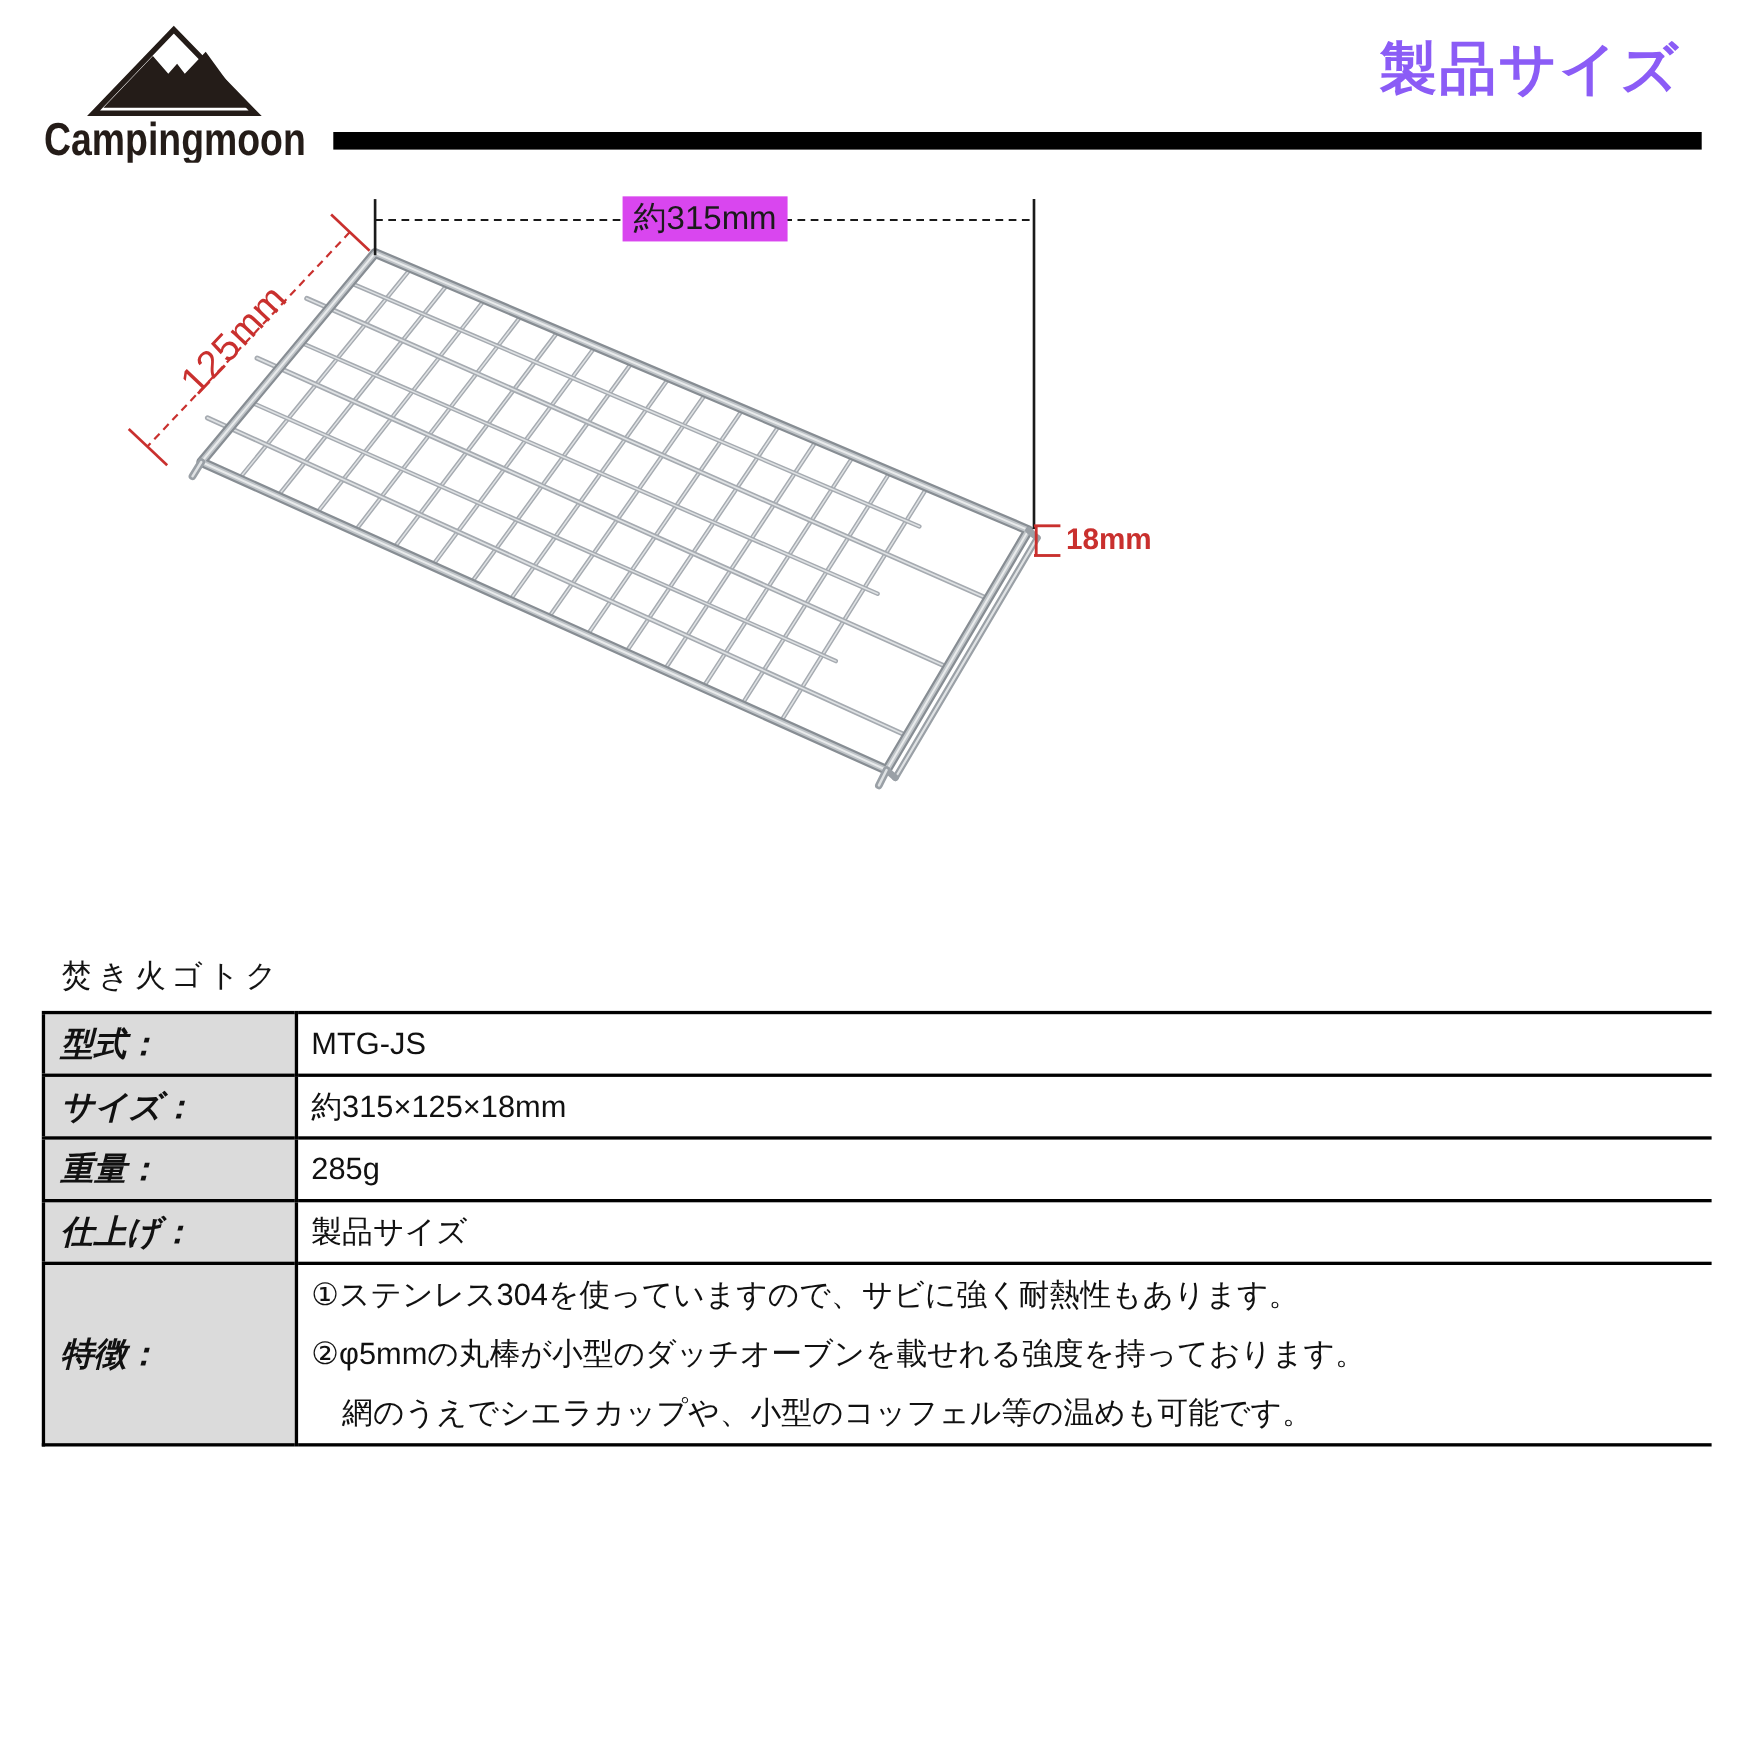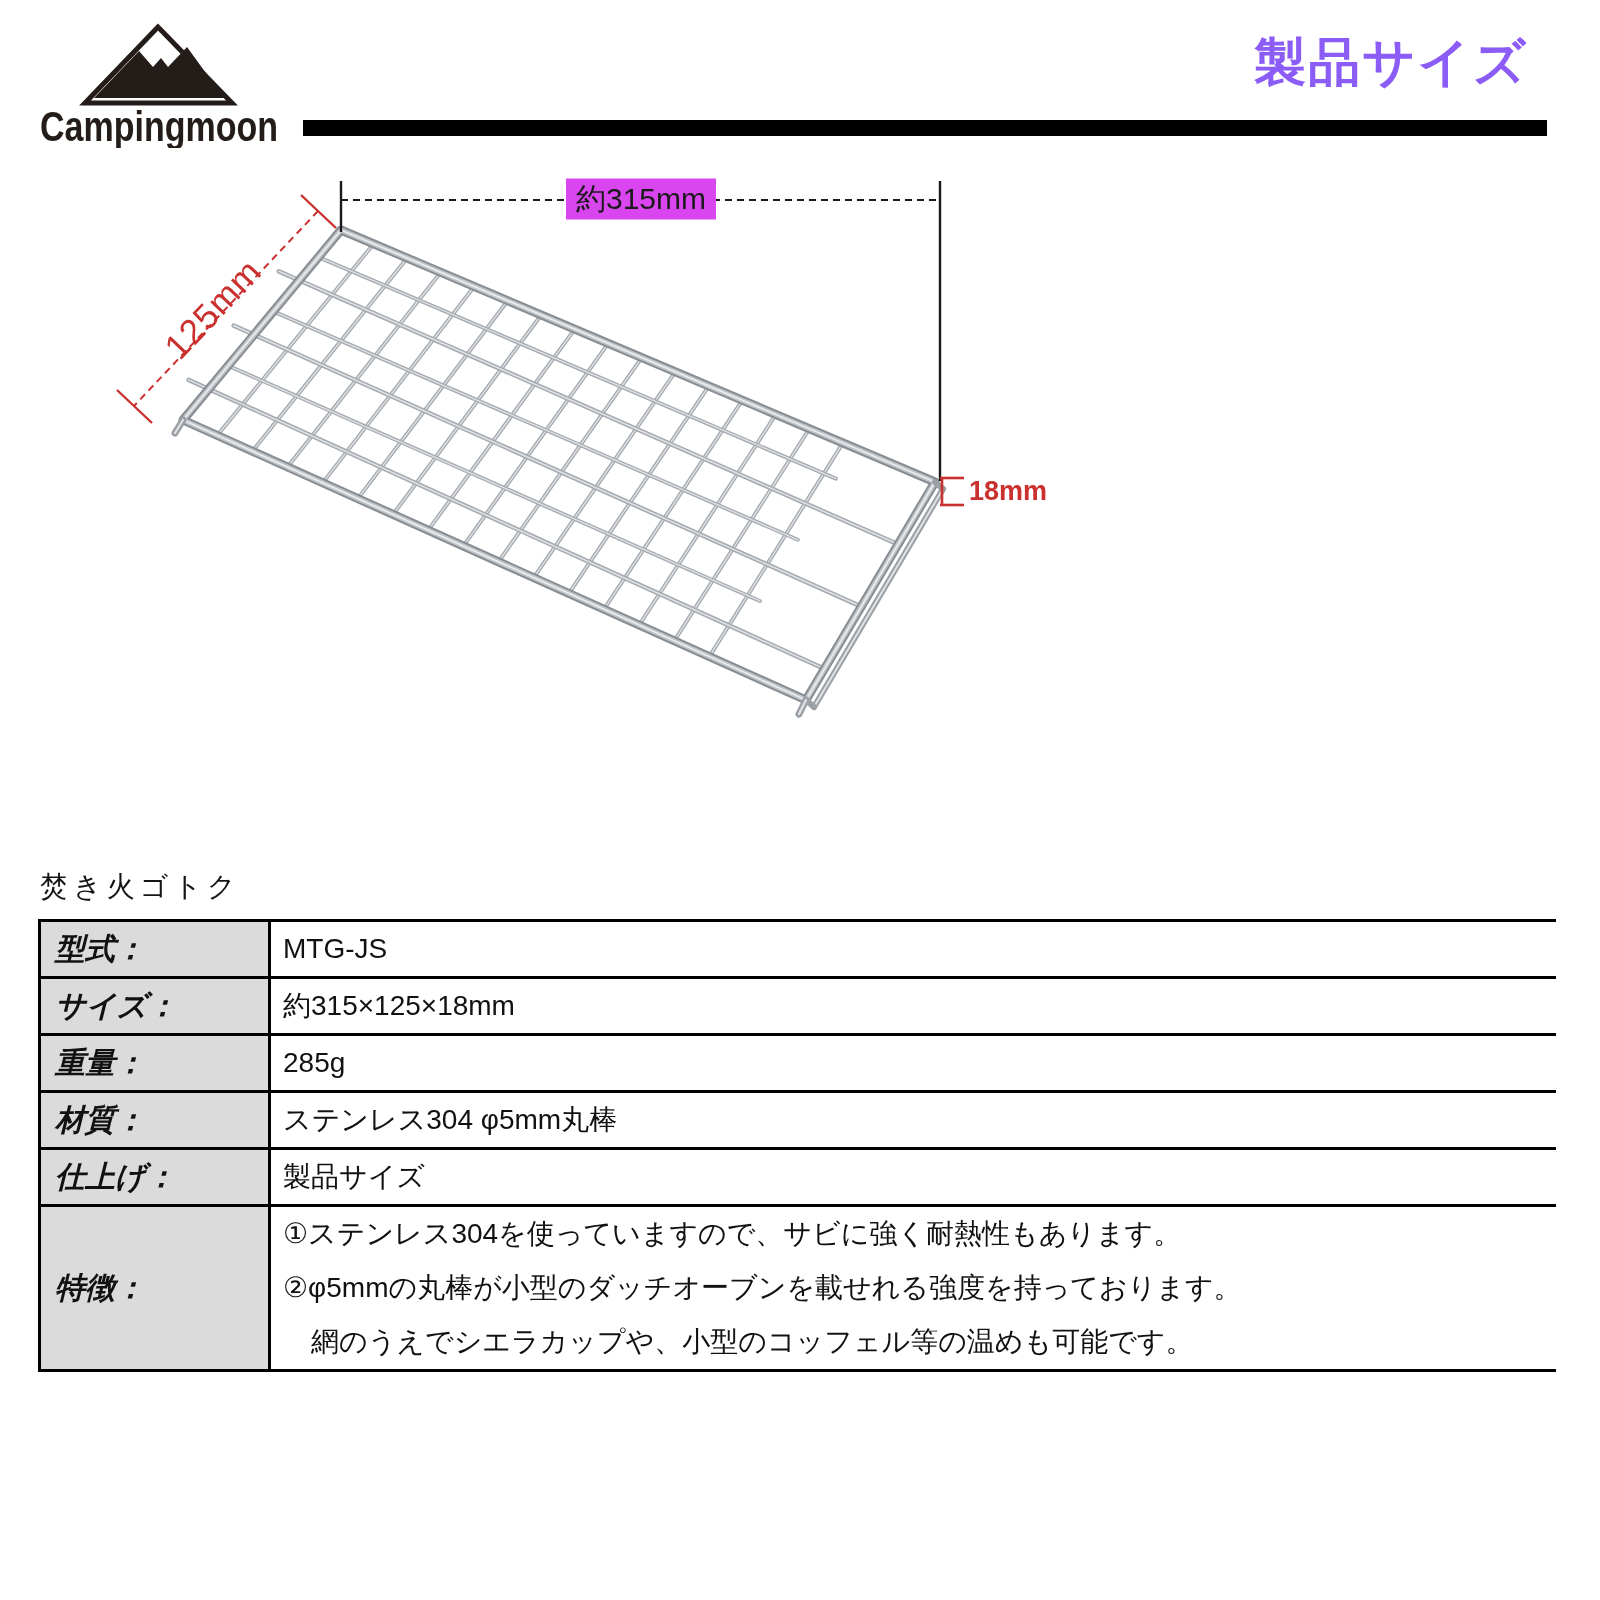--- a/index.html
+++ b/index.html
@@ -30,21 +30,21 @@
     left:213px;top:309px;transform:translate(-50%,-50%) rotate(-46.5deg);
     font-size:35px;color:#c9302e;letter-spacing:1px;
   }
   #dim-height{
     left:969px;top:491px;transform:translateY(-50%);
     font-size:27px;color:#c9302e;font-weight:bold;
   }
 
   
   #product-name{
-    left:40px;top:868px;font-size:28px;letter-spacing:5px;color:#141414;
+    left:56px;top:868px;font-size:28px;letter-spacing:5px;color:#141414;
     font-family:"Liberation Serif","DejaVu Serif",serif;
   }
   #spec-table{
     position:absolute;left:38px;top:919px;width:1518px;
     border-collapse:collapse;table-layout:fixed;
     border-left:3px solid #000;border-bottom:3px solid #000;
   }
   #spec-table tr{border-top:3px solid #000;height:52px;}
   #spec-table th{
     width:213px;background:#dbdbdb;border-right:3px solid #000;
@@ -167,26 +167,20 @@
           <div class="vline">約315×125×18mm</div>
         </td>
       </tr>
       <tr>
         <th>重量：</th>
         <td>
           <div class="vline">285g</div>
         </td>
       </tr>
       <tr>
-        <th>材質：</th>
-        <td>
-          <div class="vline">ステンレス304 φ5mm丸棒</div>
-        </td>
-      </tr>
-      <tr>
         <th>仕上げ：</th>
         <td>
           <div class="vline">製品サイズ</div>
         </td>
       </tr>
       <tr>
         <th>特徴：</th>
         <td>
           <div class="vline">①ステンレス304を使っていますので、サビに強く耐熱性もあります。</div>
           <div class="vline">②φ5mmの丸棒が小型のダッチオーブンを載せれる強度を持っております。</div>

